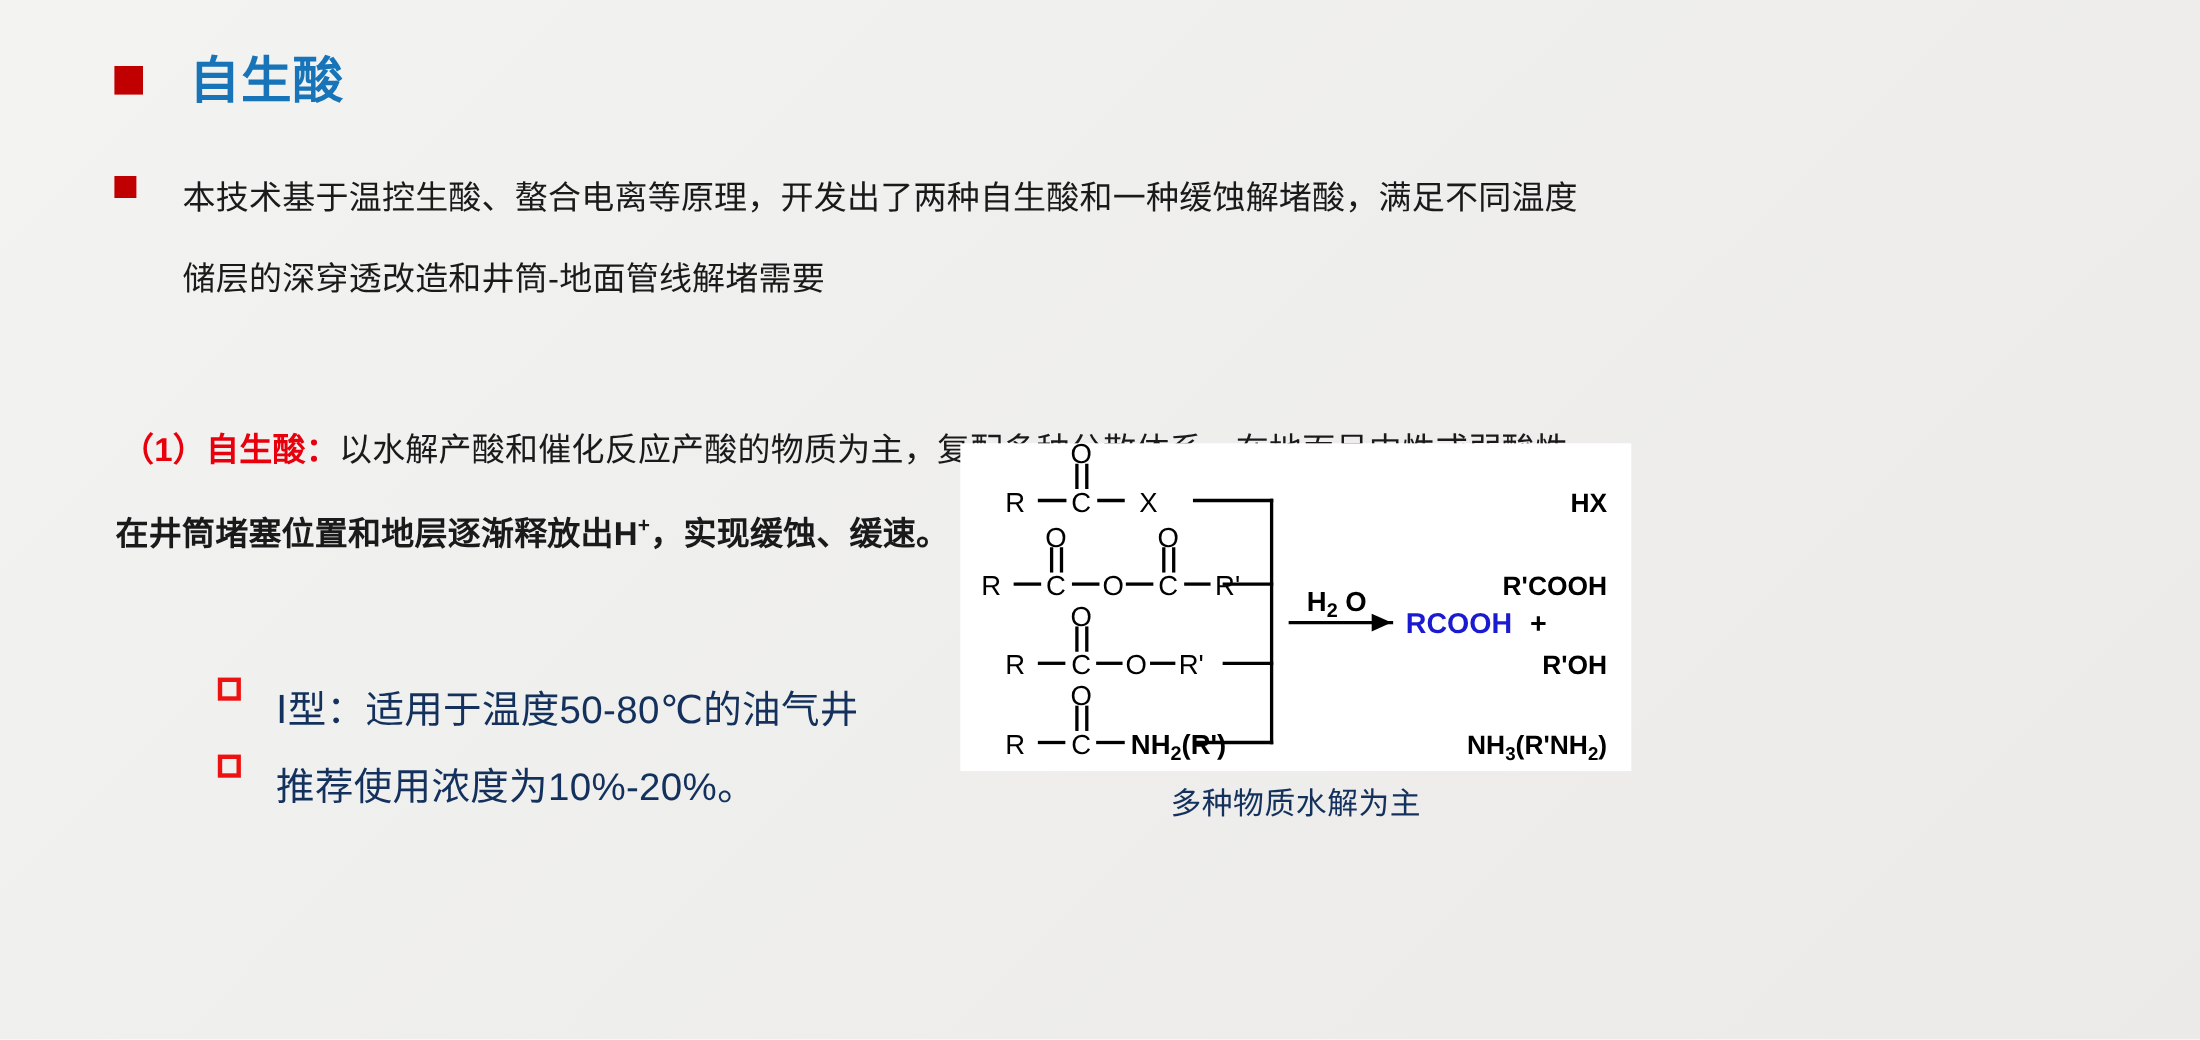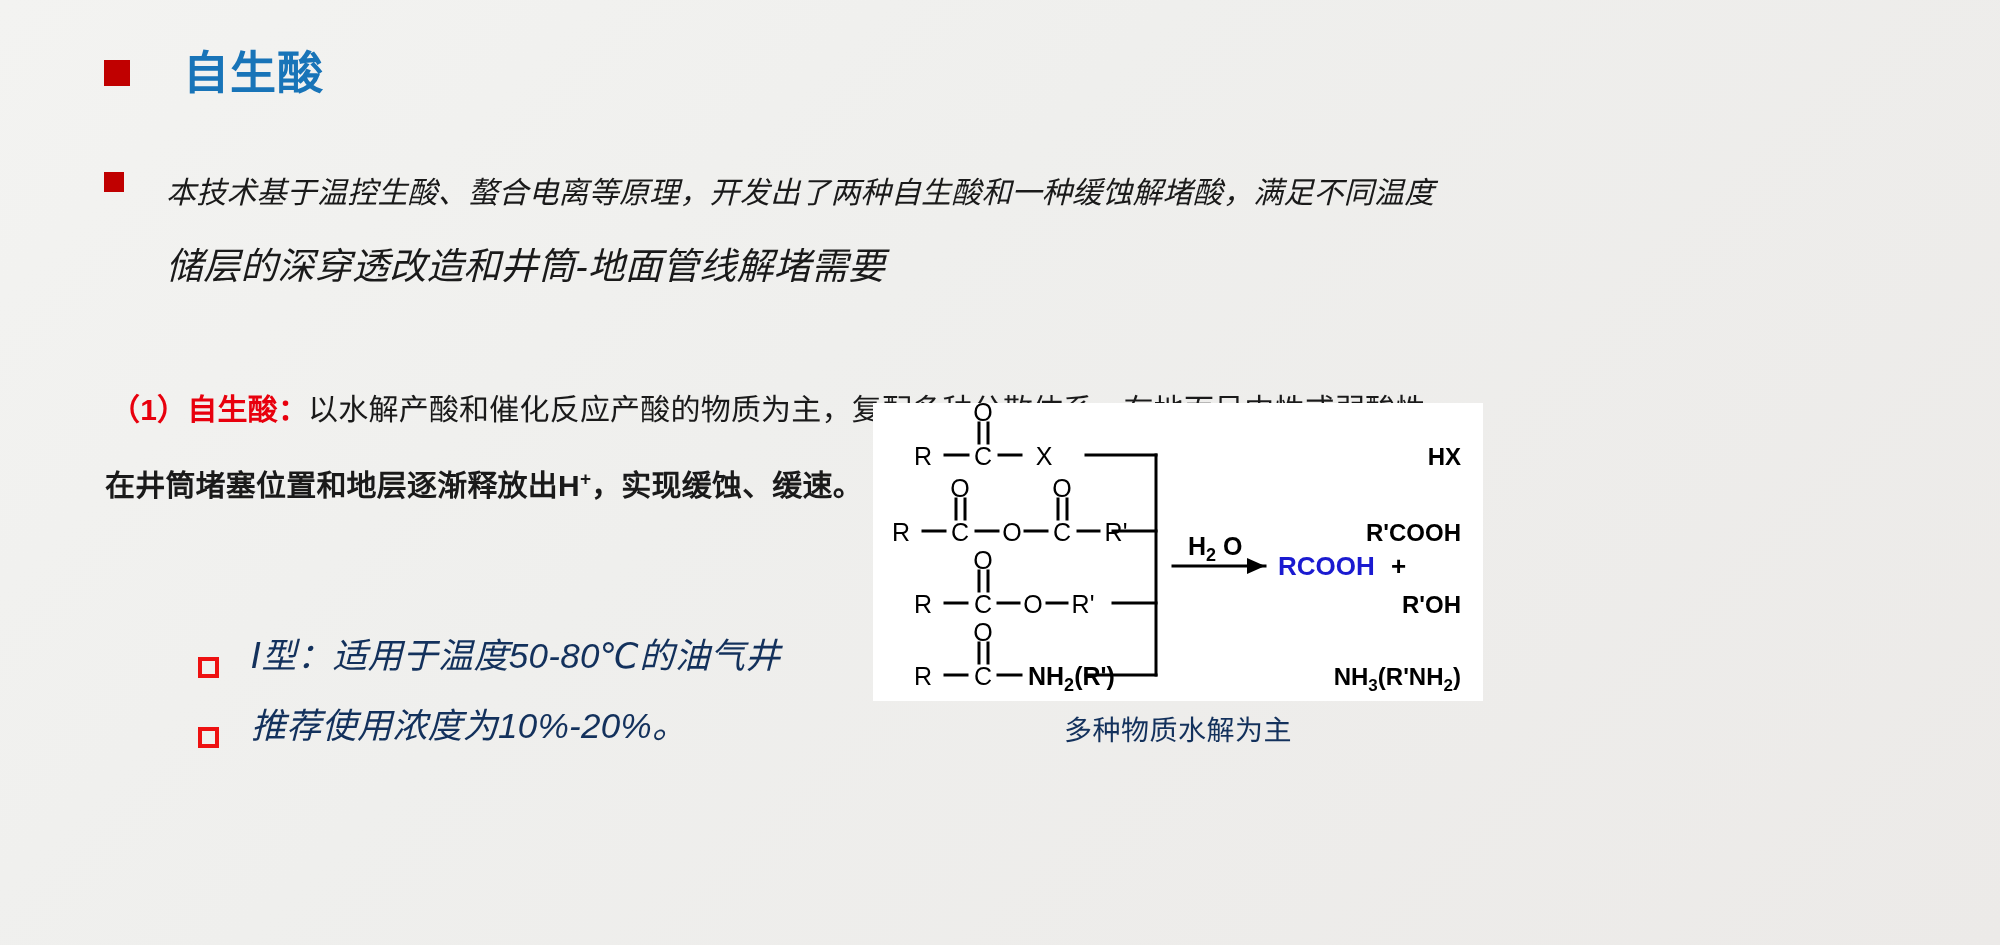--- a/index.html
+++ b/index.html
@@ -21,21 +21,20 @@
     inset: 0;
   }
 
   
   .title-row {
     position: absolute;
     left: 104px;
     top: 50px;
     display: flex;
     align-items: center;
-    gap: 11px;
   }
   .bullet-sq-red {
     width: 26px;
     height: 26px;
     background: #c00000;
     display: inline-block;
     flex: 0 0 auto;
   }
   .title-text {
     margin-left: 42px;
@@ -44,43 +43,42 @@
     color: #1874b8;
     letter-spacing: 1px;
     line-height: 1;
     white-space: nowrap;
   }
 
   
   .para1 {
     position: absolute;
     left: 104px;
-    top: 156px;
+    top: 144px;
     width: 1400px;
-    font-style: italic;
   }
   .para1-bullet {
     position: absolute;
     left: 0;
     top: 16px;
     width: 20px;
     height: 20px;
     background: #c00000;
   }
   .para1-body {
     margin-left: 62px;
     font-size: 30px;
     line-height: 74px;
     color: #1a1a1a;
     letter-spacing: 0.2px;
     white-space: nowrap;
   }
   .para1-line2 {
     margin-left: 62px;
-    font-size: 37px;
+    font-size: 30px;
     line-height: 74px;
     color: #1a1a1a;
     letter-spacing: 0.2px;
     white-space: nowrap;
   }
 
   
   .para2 {
     position: absolute;
     left: 110px;
@@ -110,24 +108,23 @@
   }
 
   
   .checklist {
     position: absolute;
     left: 198px;
     top: 616px;
   }
   .check-item {
     display: flex;
-    align-items: flex-end;
+    align-items: flex-start;
     height: 62px;
     margin-bottom: 8px;
-    font-style: italic;
   }
   .bullet-hollow {
     width: 21px;
     height: 21px;
     border: 4px solid #ee1111;
     background: transparent;
     box-sizing: border-box;
     flex: 0 0 auto;
   }
   .check-label {

